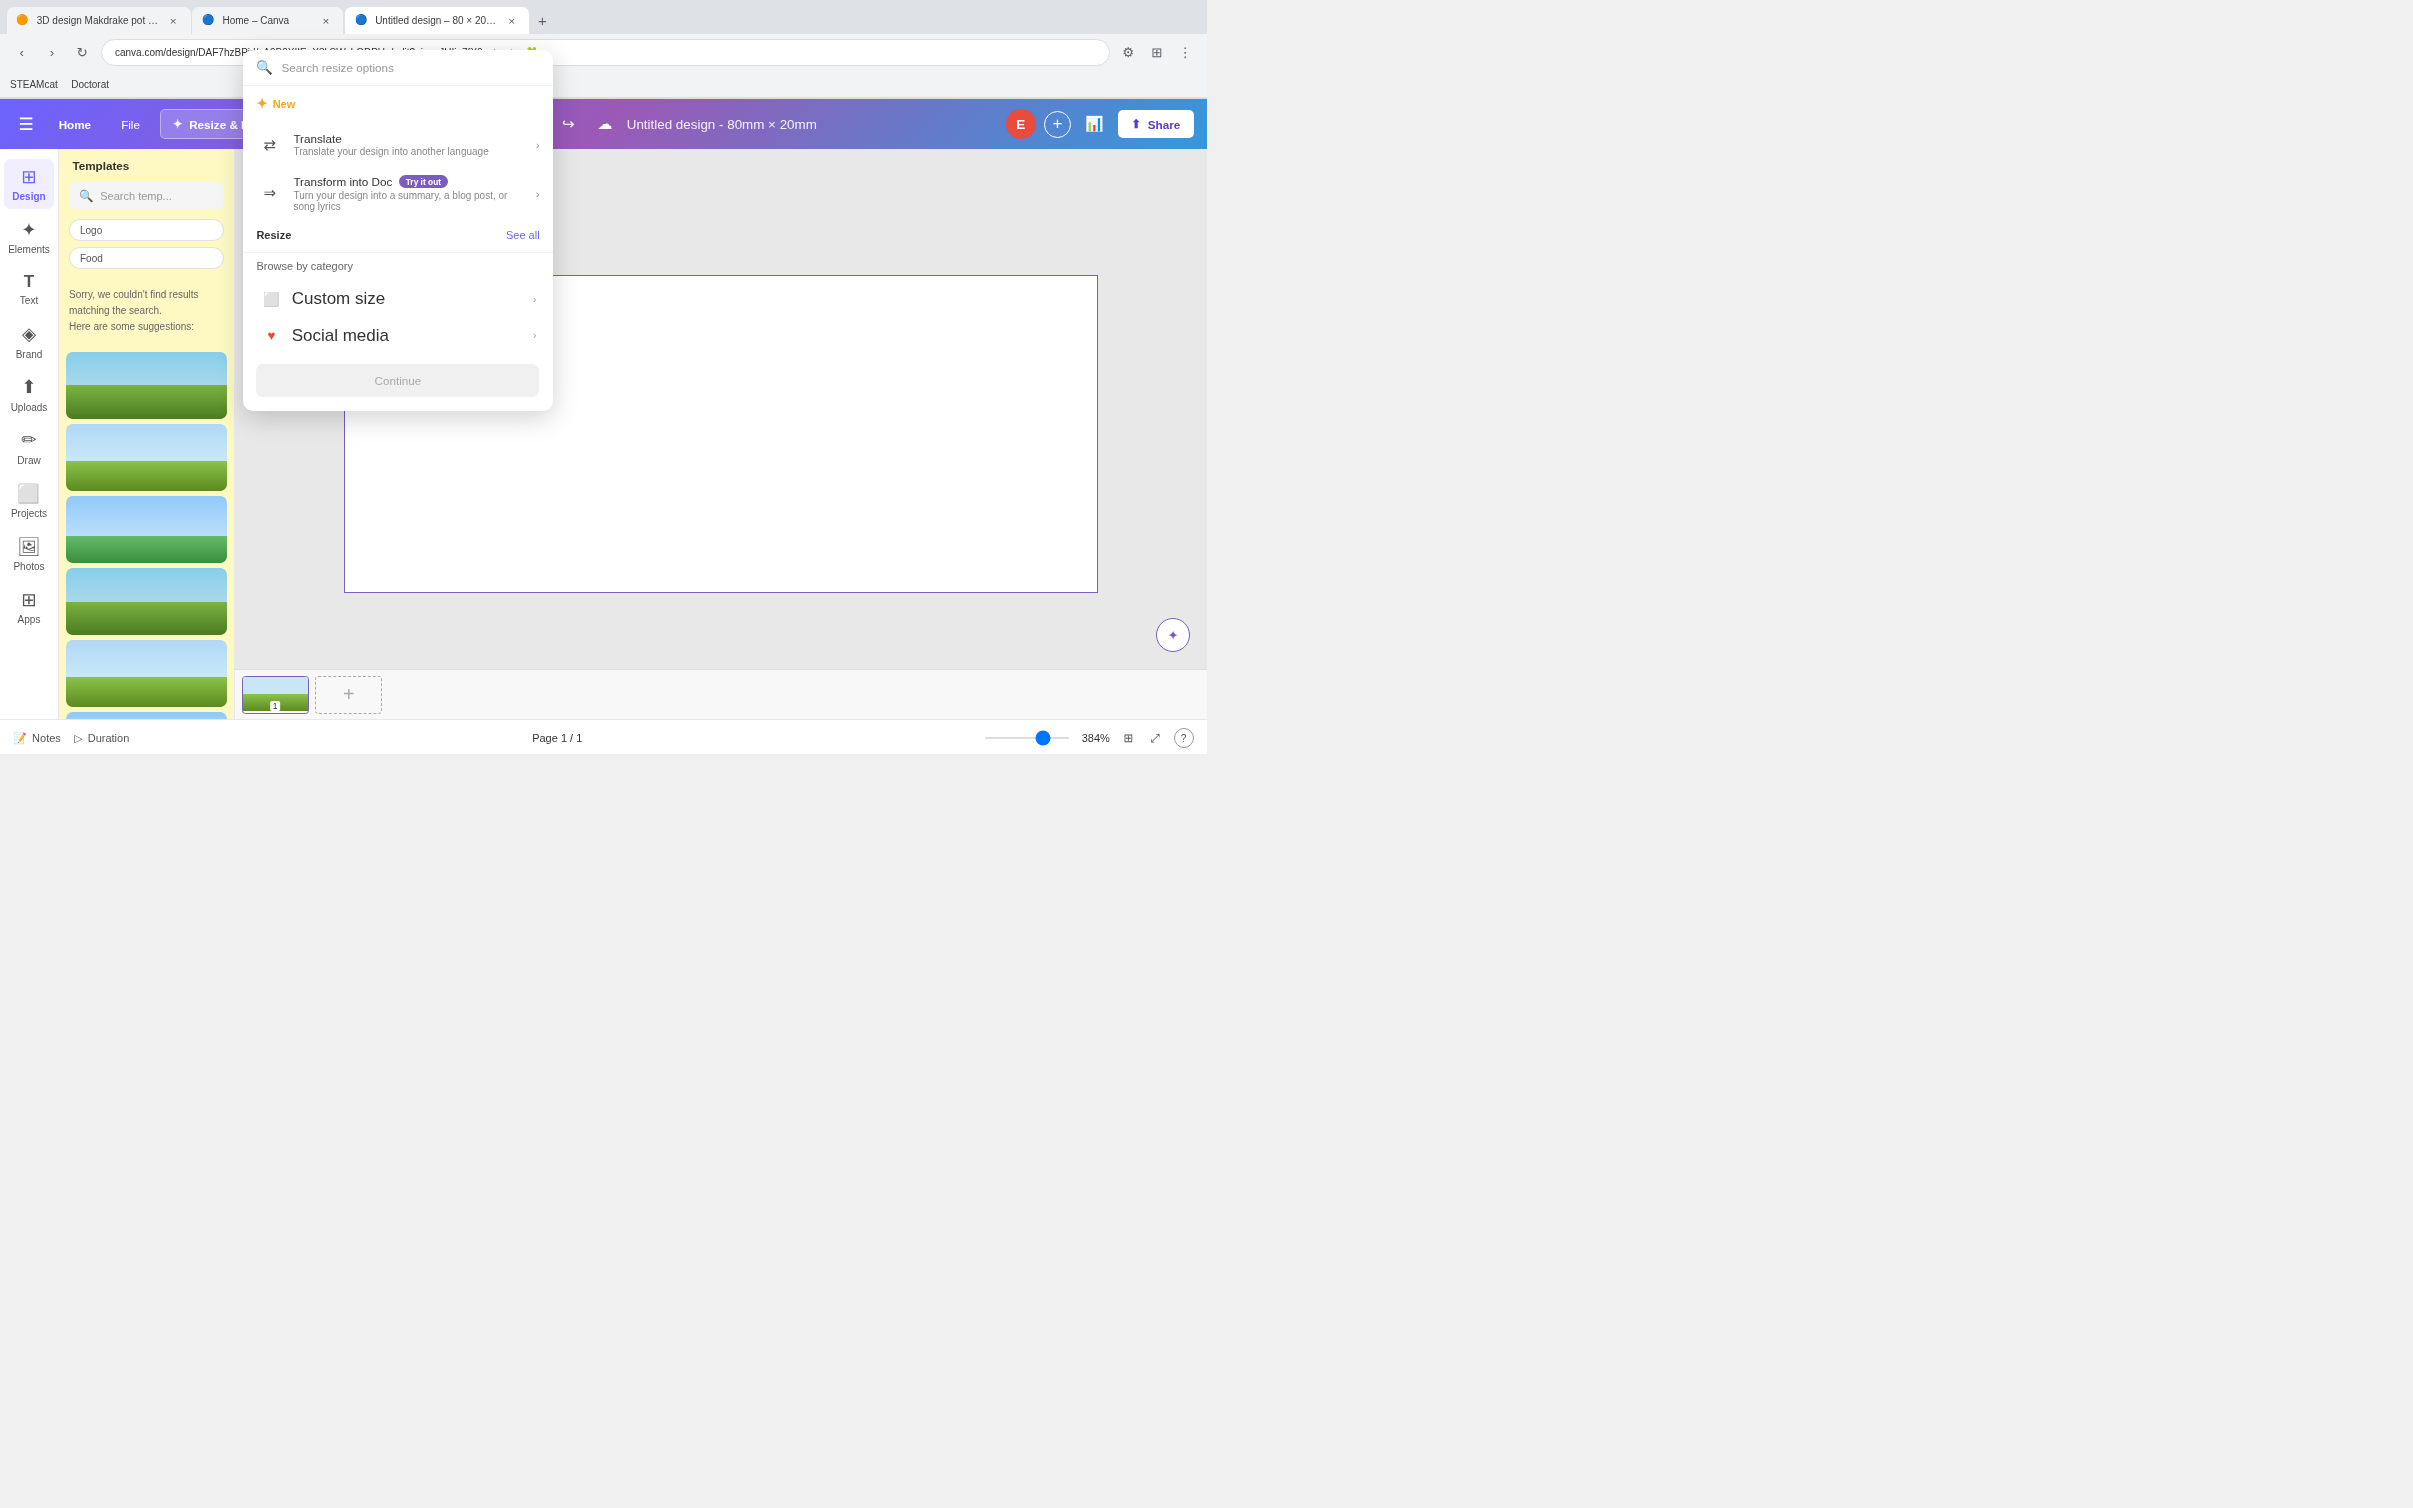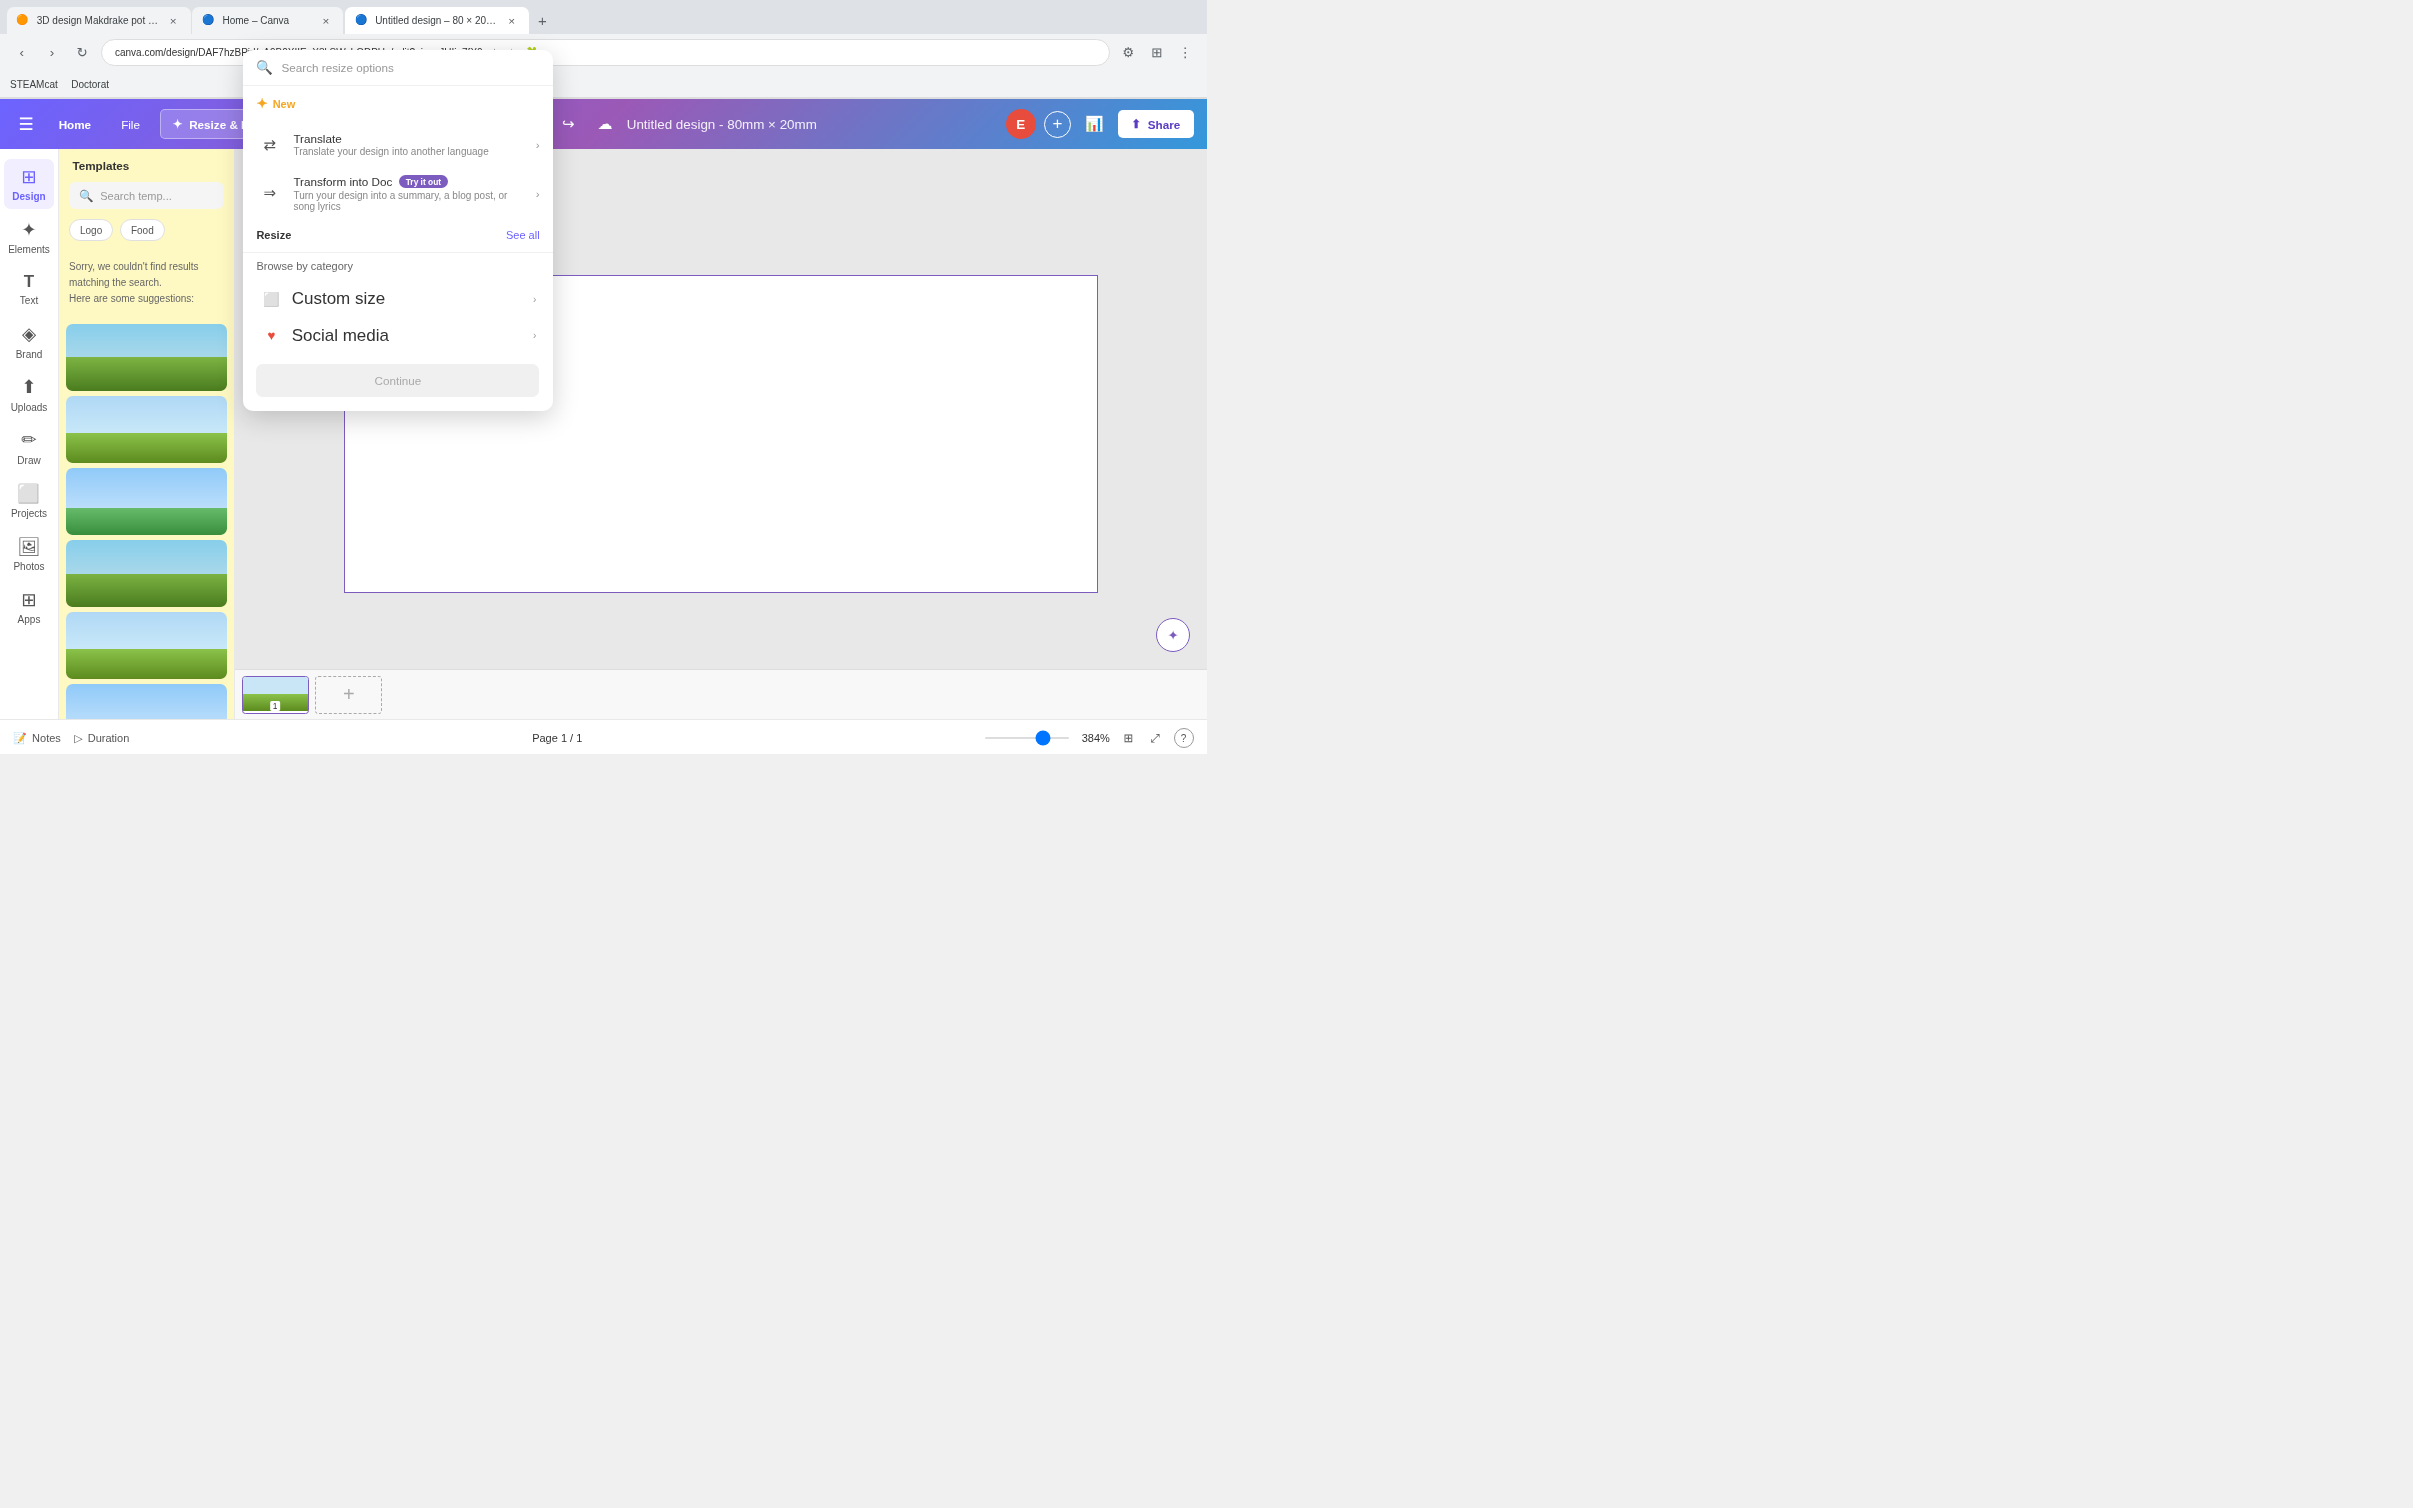--- a/index.html
+++ b/index.html
@@ -51,21 +51,21 @@
     .sidebar-item.active .icon { color: #6c63ff; }
     .sidebar-item .label { font-size: 10px; color: #555; text-align: right; }
     .sidebar-item.active .label { color: #6c63ff; font-weight: 600; }
 
     
     .content-panel { width: 176px; background: #fef9c3; border-right: 0.8px solid #e8e8e8; display: flex; flex-direction: column; }
     .panel-header { padding: 10px 13.4px; font-size: 11.7px; font-weight: 600; color: #333; }
     .search-bar { margin: 0 10px 10px; display: flex; align-items: center; gap: 6.7px; background: #f5f5f5; border-radius: 6.7px; padding: 6.7px 10px; }
     .search-bar input { border: none; background: transparent; flex: 1; font-size: 11px; outline: none; color: #333; }
     .search-bar input::placeholder { color: #999; }
-    .filter-pills { display: flex; gap: 6.7px; padding: 0 10px 8.4px; flex-wrap: wrap; }
+    .filter-pills { display: flex; gap: 6.7px; padding: 0 10px 8.4px; flex-wrap: wrap; flex-direction: column; }
     .pill { padding: 4.2px 10px; border-radius: 17px; font-size: 10px; cursor: pointer; border: 0.8px solid #e0e0e0; color: #555; background: #fff; }
     .panel-content { flex: 1; overflow-y: auto; padding: 6.7px; }
     .template-item { margin-bottom: 5px; border-radius: 6.7px; overflow: hidden; cursor: pointer; }
     .sorry-text { font-size: 10px; color: #666; padding: 10px; line-height: 1.6; }
 
     
     .canvas-area { flex: 1; background: #e8e8e8; display: flex; flex-direction: column; position: relative; overflow: hidden; }
     .canvas-wrapper { flex: 1; display: flex; align-items: center; justify-content: center; position: relative; }
     .canvas { background: white; border: 1.7px solid #7c5cbf; position: relative; width: 754px; height: 318px; }
     .canvas-thumbnail { position: absolute; bottom: 0; left: 0; right: 0; height: 50px; background: #f8f8f8; border-top: 0.8px solid #ddd; display: flex; align-items: center; padding: 6.7px; gap: 6.7px; }

